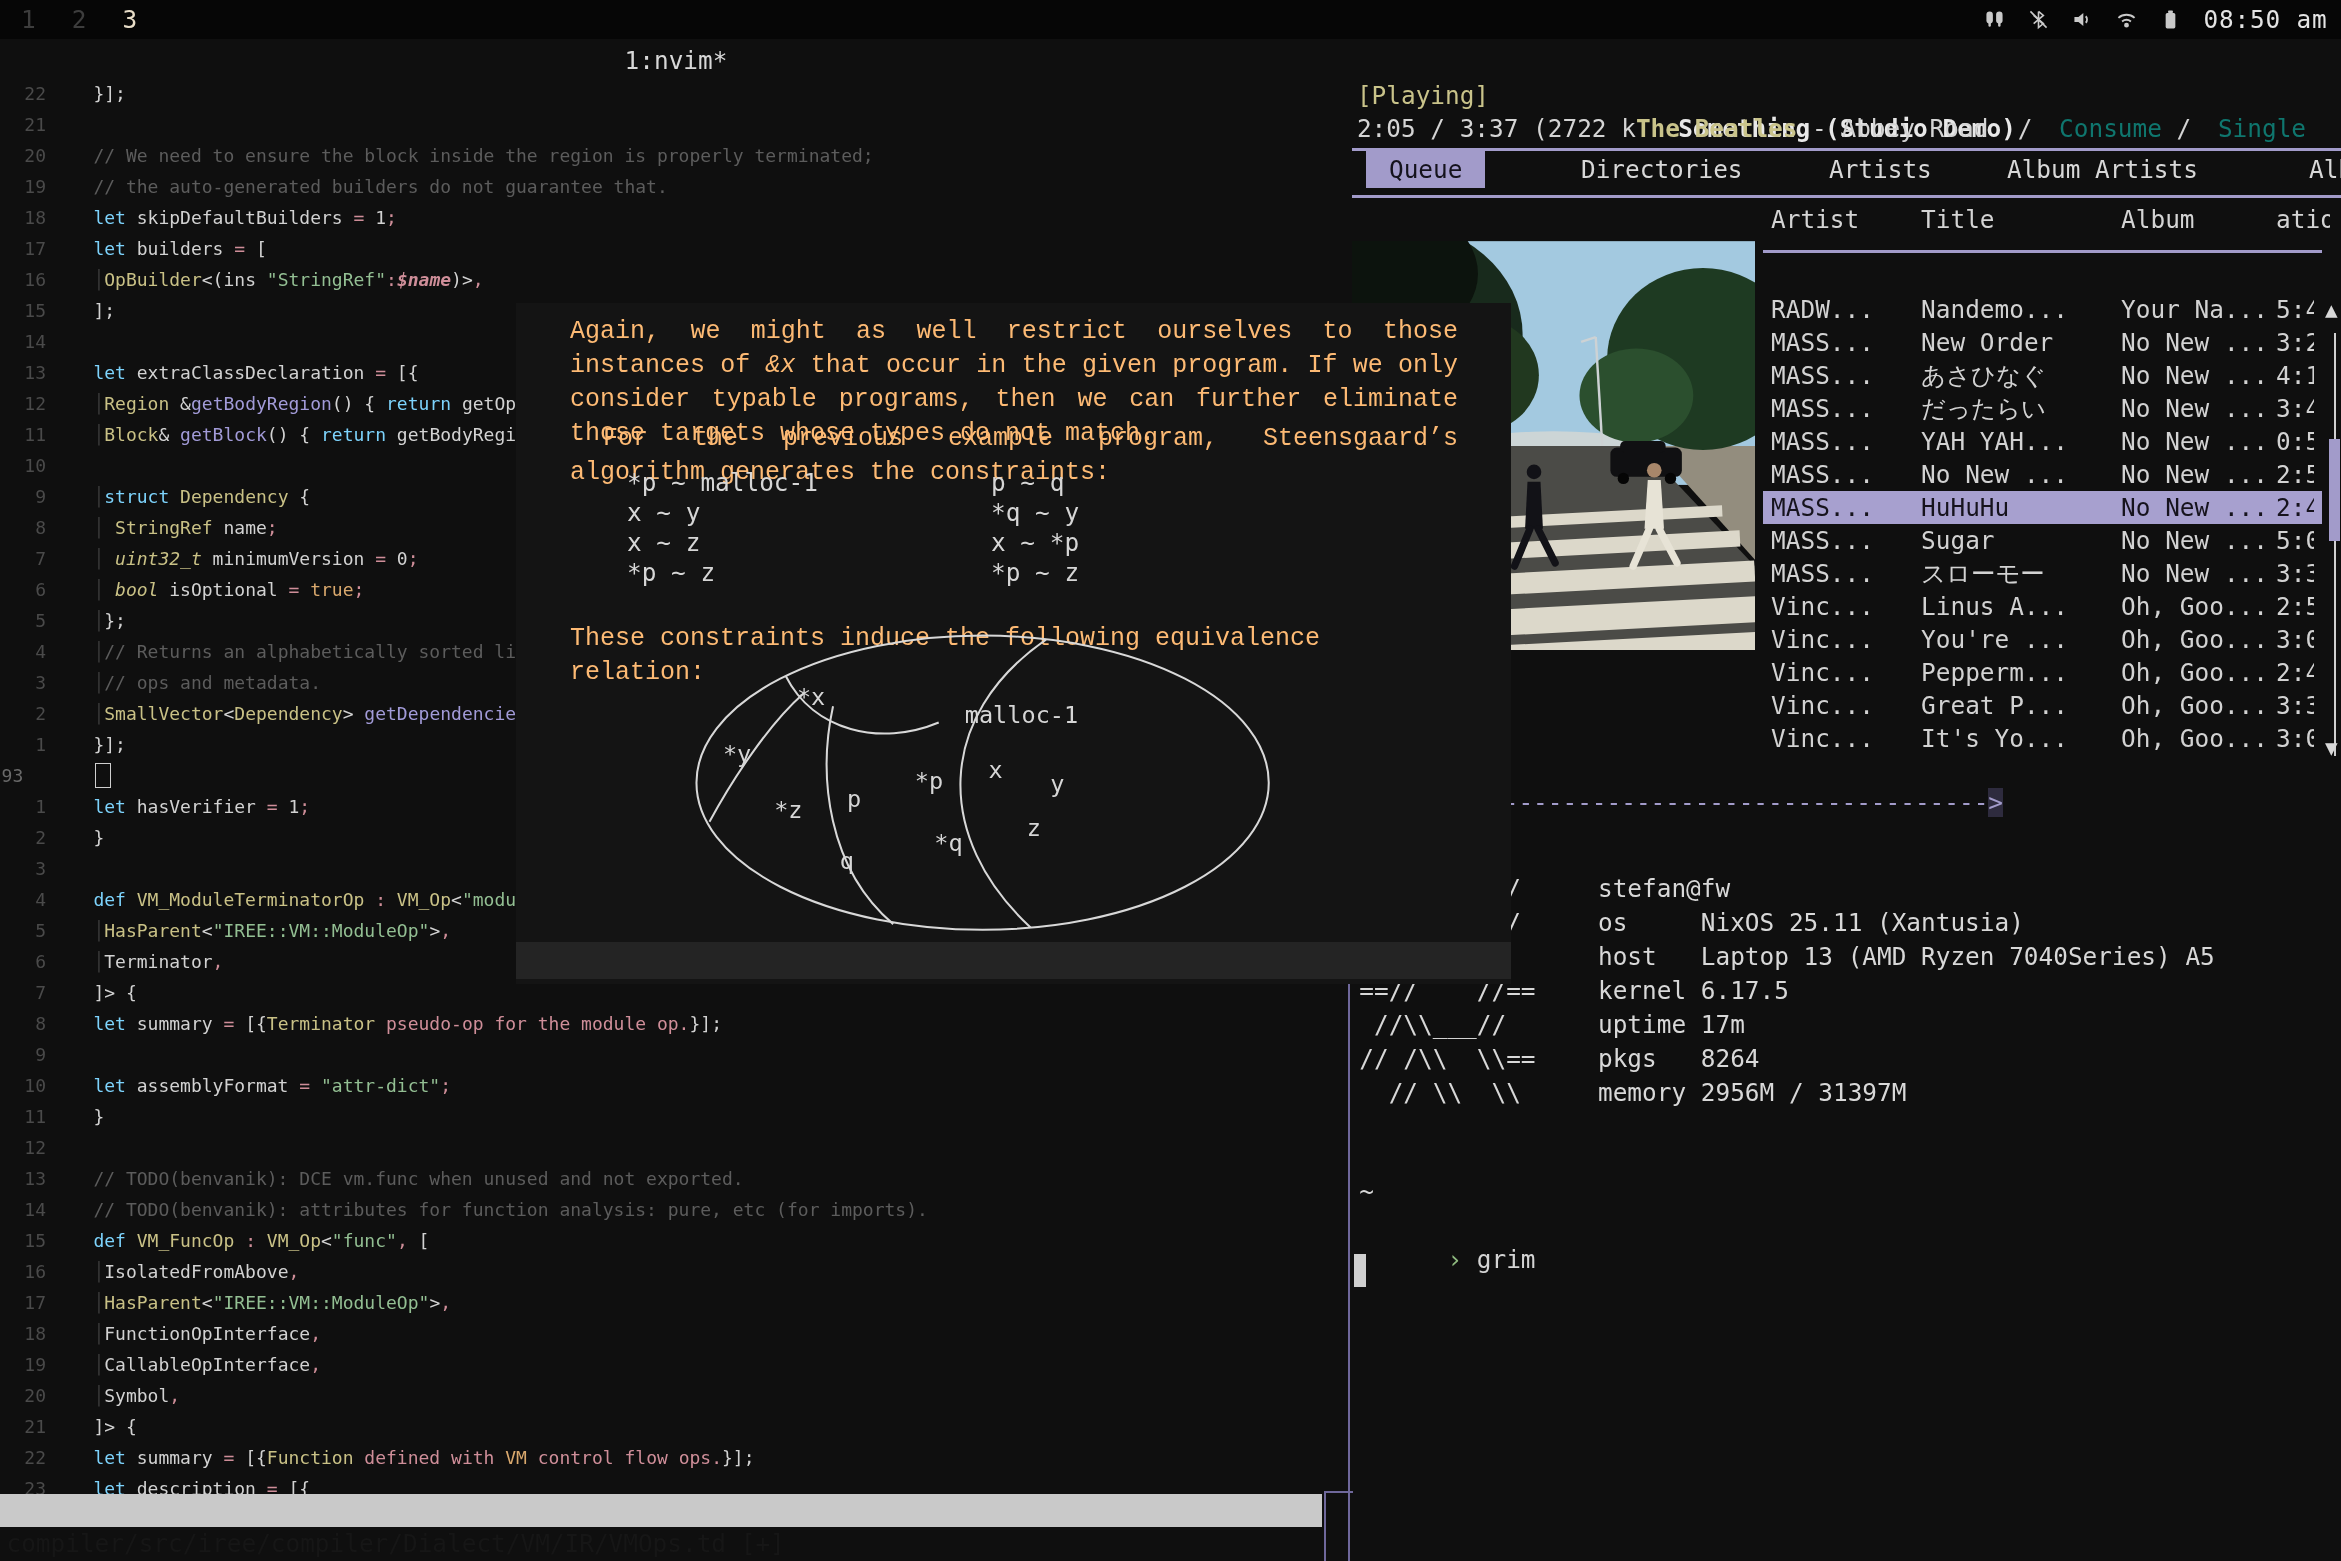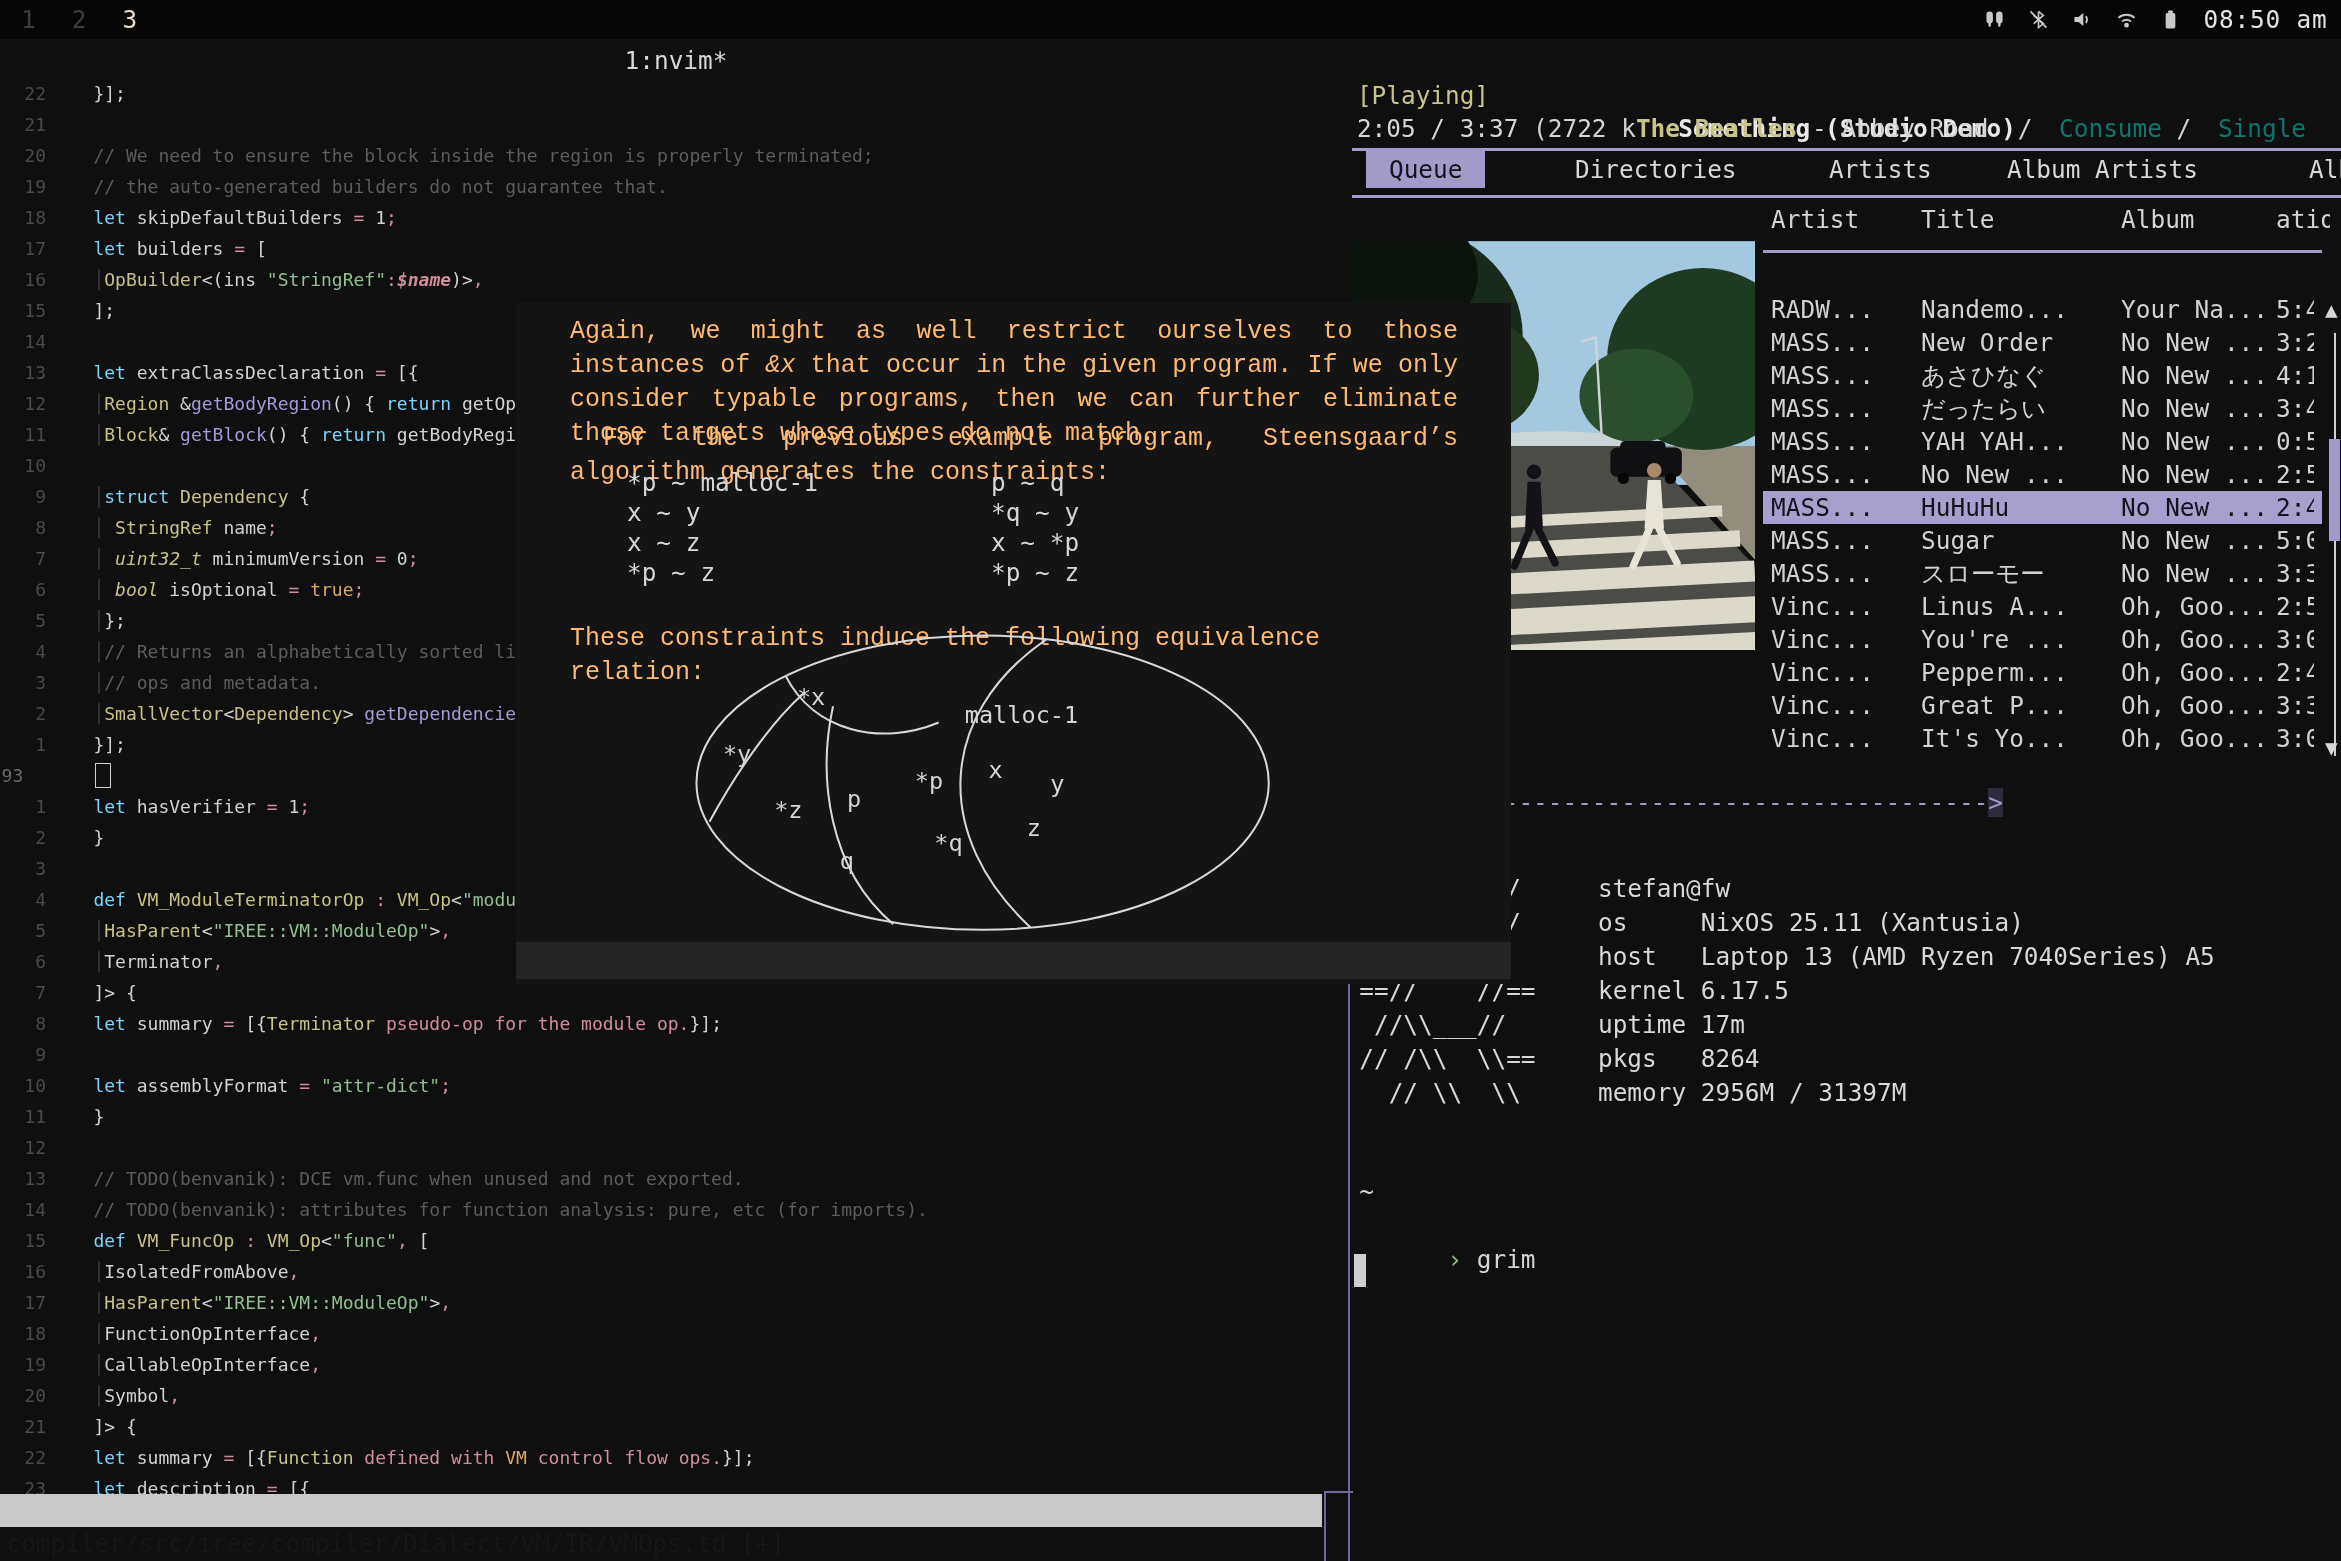--- a/index.html
+++ b/index.html
@@ -188,21 +188,21 @@
     <div id="pl1" class="pline">
       <span class="state olive">[Playing]</span>
       <span class="title">Something (Studio Demo)</span>
       <span class="volgrp"><span>olume: </span><span>▂▄▆</span><span>  70%</span></span>
     </div>
     <div id="pl2" class="pline">
       <span class="flow"><span>2:05 / 3:37 (2722 k</span><span class="olive bold">The Beatles</span><span> - Abbey Road  / </span><span class="dim">Consume</span><span> / </span><span class="dim">Single</span></span>
     </div>
     <div id="tabs">
         <span class="tab act" style="left: 37px;">Queue</span>
-        <span class="tab" style="left: 223px;">Directories</span>
+        <span class="tab" style="left: 229px;">Directories</span>
         <span class="tab" style="left: 477px;">Artists</span>
         <span class="tab" style="left: 655px;">Album Artists</span>
         <span class="tab" style="left: 957px;">Alb</span>
       </div>
 
     <div id="albumwrap">
       <svg width="403" height="409" viewBox="0 0 496 503">
         <rect width="496" height="300" fill="#a3c9e0"></rect>
         <ellipse cx="248" cy="258" rx="130" ry="24" fill="#ccd5d6"></ellipse>
         <rect x="436" y="58" width="60" height="115" fill="#8d7f6b"></rect>

